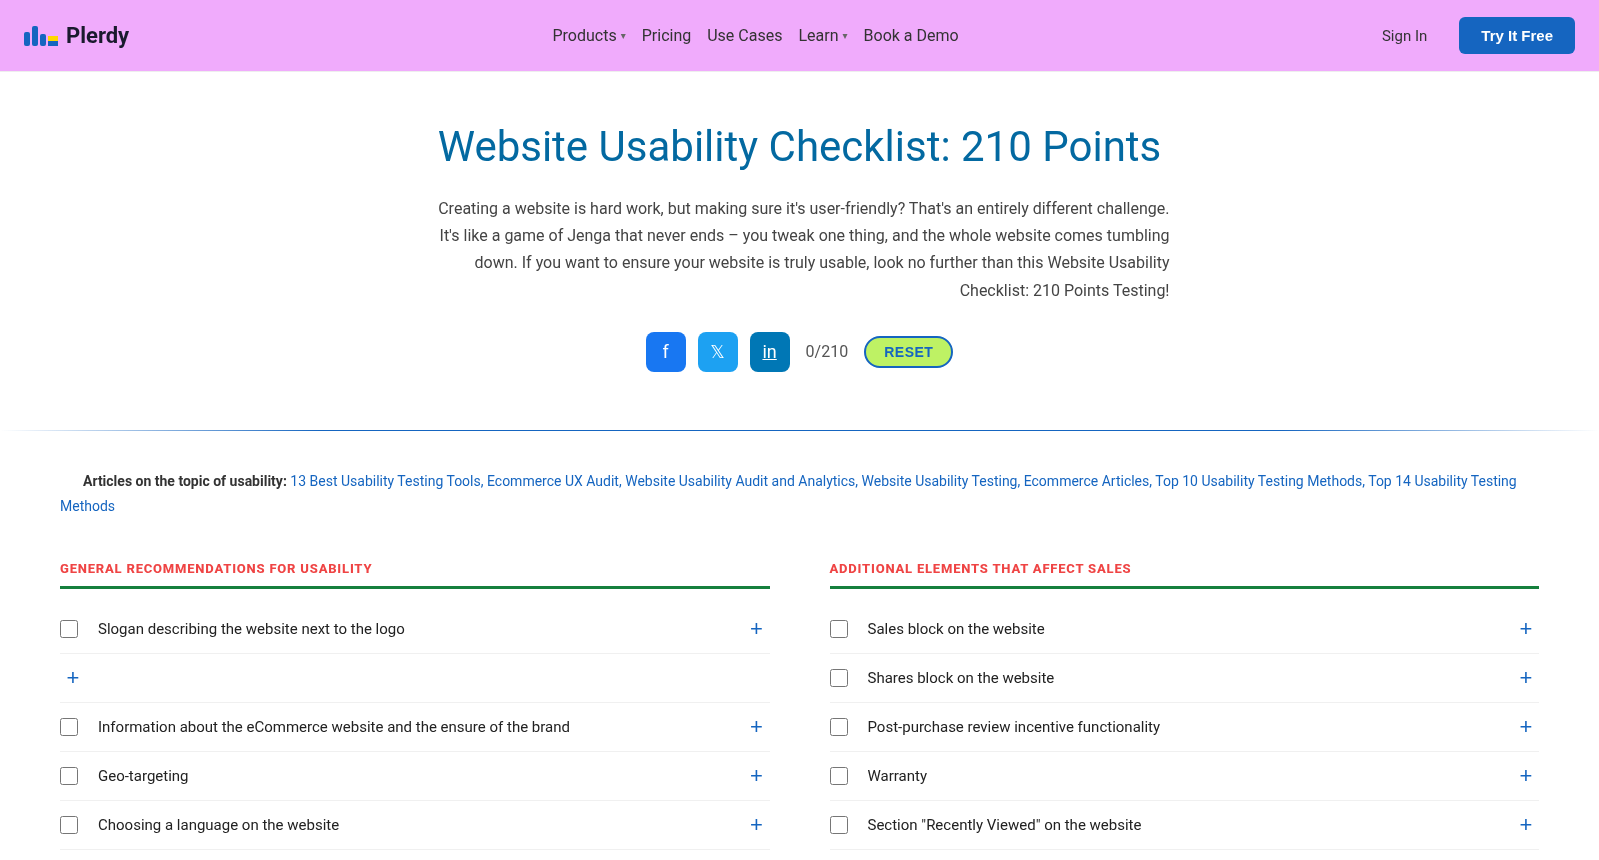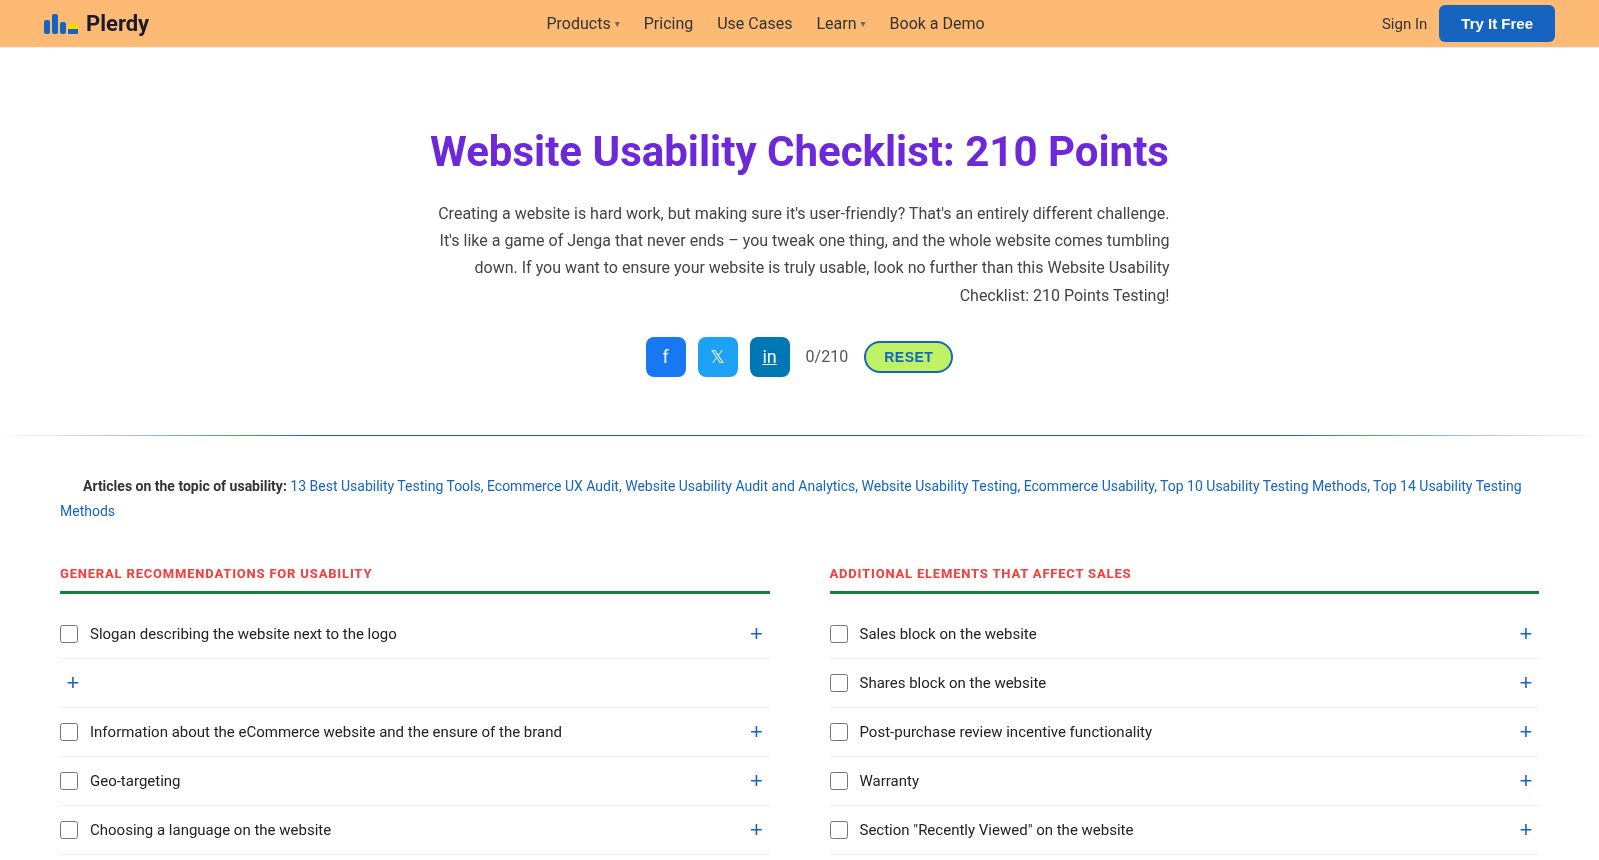--- a/index.html
+++ b/index.html
@@ -1,46 +1,46 @@
 <!DOCTYPE html>
 <html><head>
   <meta charset="utf-8">
   <style>
     * { box-sizing: border-box; margin: 0; padding: 0; }
     body { font-family: -apple-system, BlinkMacSystemFont, 'Segoe UI', Roboto, sans-serif; background: #fff; color: #222; }
 
     
     nav {
       display: flex; align-items: center; justify-content: space-between;
-      padding: 0 44px; height: 48px; border-bottom: 1px solid #eee;
-      position: sticky; top: 0; background: #fdba74; z-index: 100;
+      padding: 0 24px; height: 72px; border-bottom: 1px solid #eee;
+      position: sticky; top: 0; background: #f0abfc; z-index: 100;
     }
     .nav-logo { display: flex; align-items: center; gap: 8px; text-decoration: none; }
     .nav-logo-icon { display: flex; align-items: flex-end; gap: 2px; }
     .bar { background: #1565c0; border-radius: 2px; }
     .bar1 { width: 6px; height: 14px; }
     .bar2 { width: 6px; height: 20px; }
     .bar3 { width: 6px; height: 12px; }
     .flag-square { width: 10px; height: 10px; background: linear-gradient(to bottom, #FFD700 50%, #1565c0 50%); }
     .nav-logo-text { font-size: 22px; font-weight: 700; color: #1a1a2e; }
-    .nav-links { display: flex; align-items: center; gap: 24px; }
+    .nav-links { display: flex; align-items: center; gap: 16px; }
     .nav-link {
       font-size: 16px; color: #333; text-decoration: none; display: flex; align-items: center; gap: 4px; cursor: pointer;
     }
     .chevron { font-size: 10px; color: #666; }
-    .nav-actions { display: flex; align-items: center; gap: 12px; }
+    .nav-actions { display: flex; align-items: center; gap: 32px; }
     .sign-in { font-size: 15px; color: #333; cursor: pointer; text-decoration: none; }
     .try-btn {
       background: #1565c0; color: #fff; padding: 10px 22px; border-radius: 6px;
       font-size: 15px; font-weight: 600; border: none; cursor: pointer;
     }
 
     
     .hero { text-align: center; padding: 50px 40px 30px; }
-    .hero h1 { font-size: 42px; font-weight: 700; color: #6d28d9; margin-bottom: 24px; margin-top: 29px; }
+    .hero h1 { font-size: 42px; font-weight: 400; color: #0369a1; margin-bottom: 24px; }
     .hero-desc { max-width: 740px; margin: 0 auto 28px; font-size: 16px; line-height: 1.7; color: #444; text-align: right; }
 
     
     .social-row { display: flex; align-items: center; justify-content: center; gap: 12px; margin-bottom: 8px; }
     .social-btn {
       width: 40px; height: 40px; border-radius: 8px; display: flex; align-items: center; justify-content: center;
       cursor: pointer; color: #fff; font-size: 18px; text-decoration: none;
     }
     .fb { background: #1877f2; }
     .tw { background: #1da1f2; }
@@ -68,21 +68,21 @@
     .checklist-col {}
     .col-title {
       font-size: 13px; font-weight: 800; letter-spacing: 0.8px; color: #ef4444;
       padding-bottom: 10px; border-bottom: 3px solid #15803d;
       margin-bottom: 16px; text-transform: uppercase;
     }
     .check-item {
       display: flex; align-items: center; justify-content: space-between;
       padding: 11px 0; border-bottom: 1px solid #f0f0f0;
     }
-    .check-left { display: flex; align-items: center; gap: 12px; flex: 1; }
+    .check-left { display: flex; align-items: center; gap: 20px; flex: 1; }
     .check-box {
       width: 18px; height: 18px; border: 2px solid #aaa; border-radius: 3px;
       flex-shrink: 0; cursor: pointer; background: #fff;
     }
     .check-box:checked { background: #1565c0; border-color: #1565c0; }
     .check-label { font-size: 15px; color: #222; }
     .plus-btn {
       width: 26px; height: 26px; border: none; background: none;
       color: #1565c0; font-size: 22px; font-weight: 300; cursor: pointer;
       display: flex; align-items: center; justify-content: center; flex-shrink: 0;
@@ -149,21 +149,21 @@
 
 <div class="divider"></div>
 
 <div class="articles-row">
   <strong>Articles on the topic of usability:</strong>
   <span>
     <a class="art-link" href="#"> 13 Best Usability Testing Tools,</a>
     <a class="art-link" href="#"> Ecommerce UX Audit,</a>
     <a class="art-link" href="#"> Website Usability Audit and Analytics,</a>
     <a class="art-link" href="#"> Website Usability Testing,</a>
-    <a class="art-link" href="#"> Ecommerce Usability,</a>
+    <a class="art-link" href="#"> Ecommerce Articles,</a>
     <a class="art-link" href="#"> Top 10 Usability Testing Methods,</a>
     <a class="art-link" href="#"> Top 14 Usability Testing Methods</a>
   </span>
 </div>
 
 <div class="checklist-grid">
 
   <div class="checklist-col">
     <div class="col-title">GENERAL RECOMMENDATIONS FOR USABILITY</div>
 

